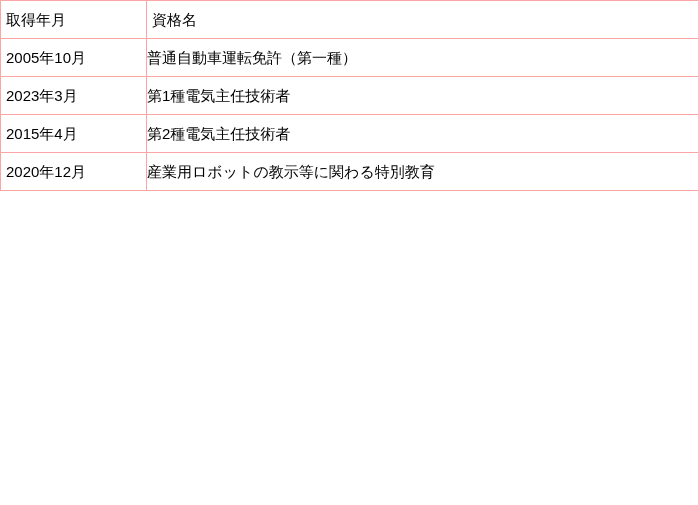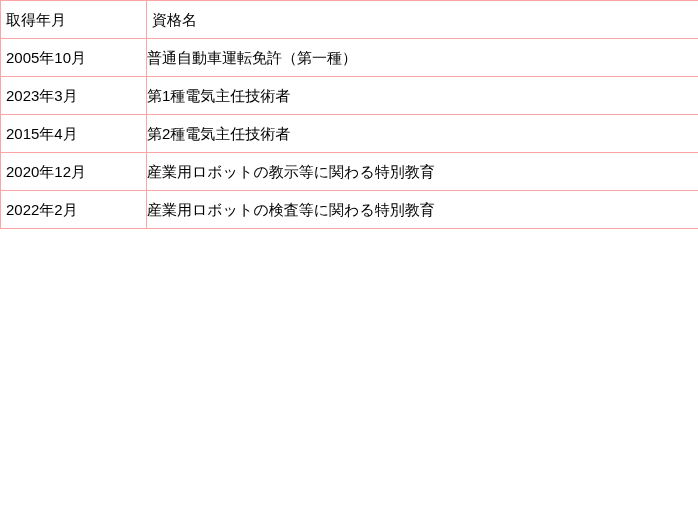--- a/index.html
+++ b/index.html
@@ -74,18 +74,14 @@
       <td class="cell-name">第1種電気主任技術者</td>
     </tr>
     <tr>
       <td class="cell-date">2015年4月</td>
       <td class="cell-name">第2種電気主任技術者</td>
     </tr>
     <tr>
       <td class="cell-date">2020年12月</td>
       <td class="cell-name">産業用ロボットの教示等に関わる特別教育</td>
     </tr>
-    <tr>
-      <td class="cell-date">2022年2月</td>
-      <td class="cell-name">産業用ロボットの検査等に関わる特別教育</td>
-    </tr>
   </tbody>
 </table>
 
 </body></html>

